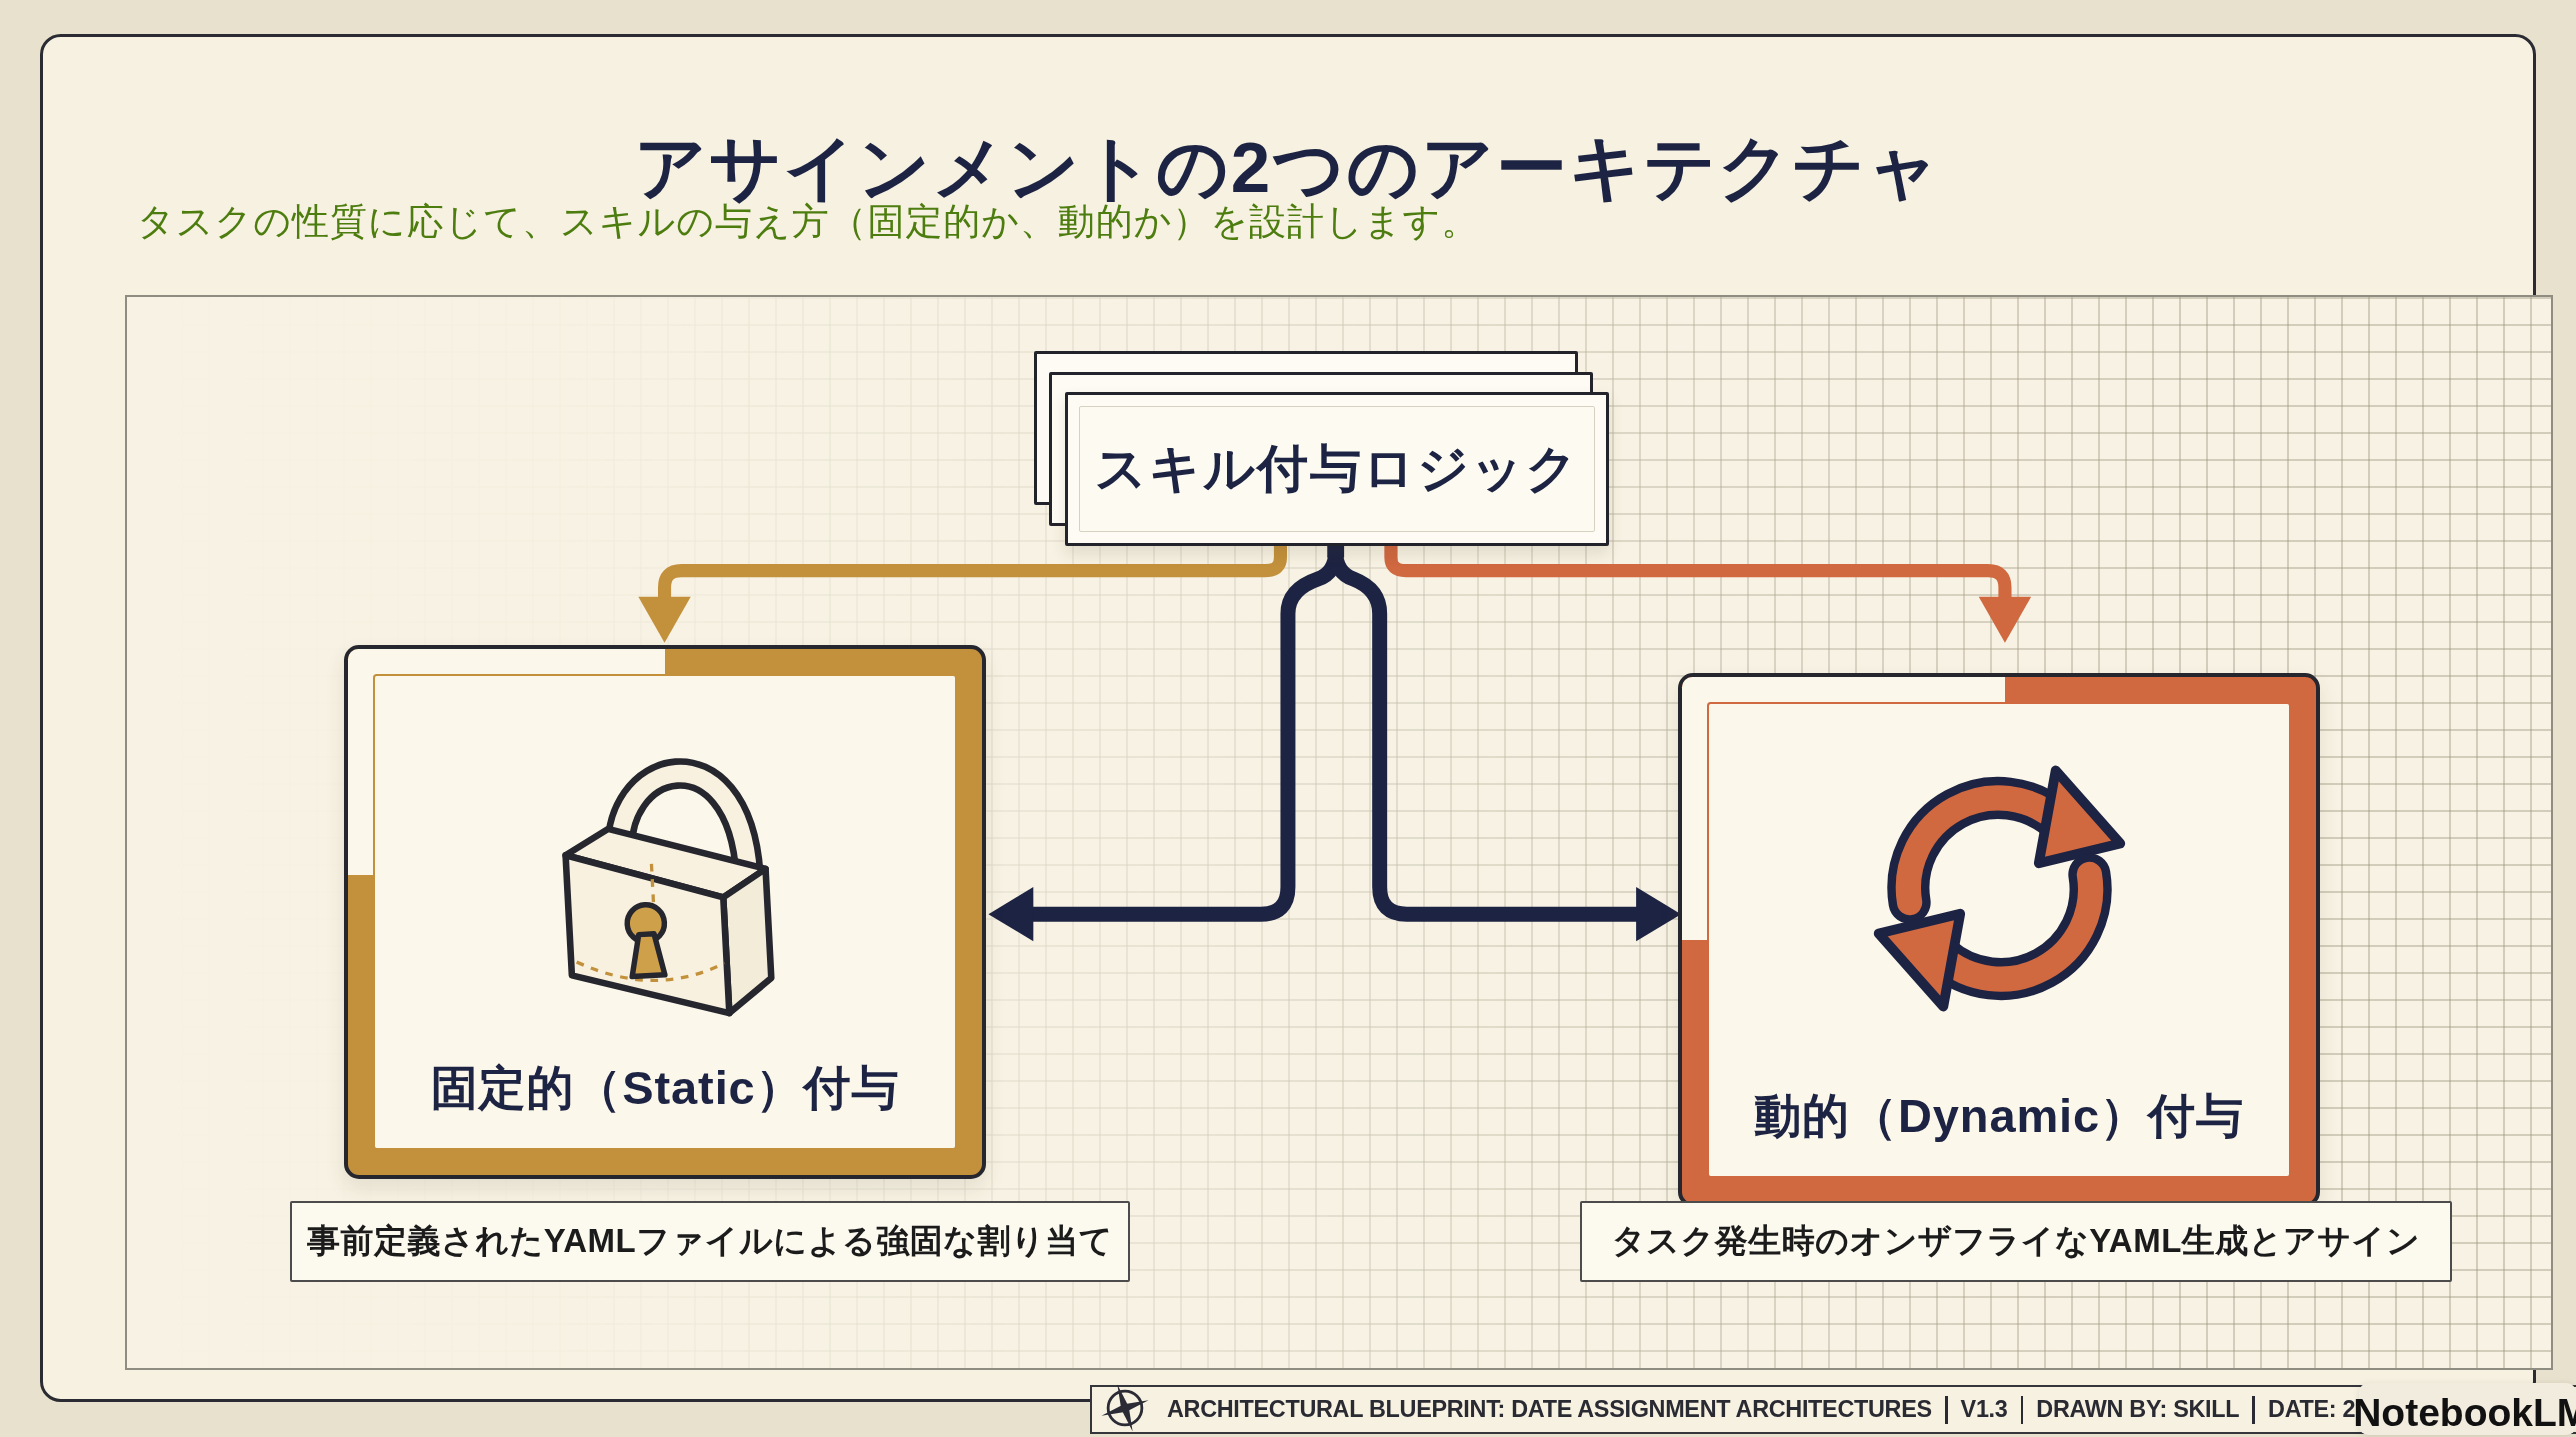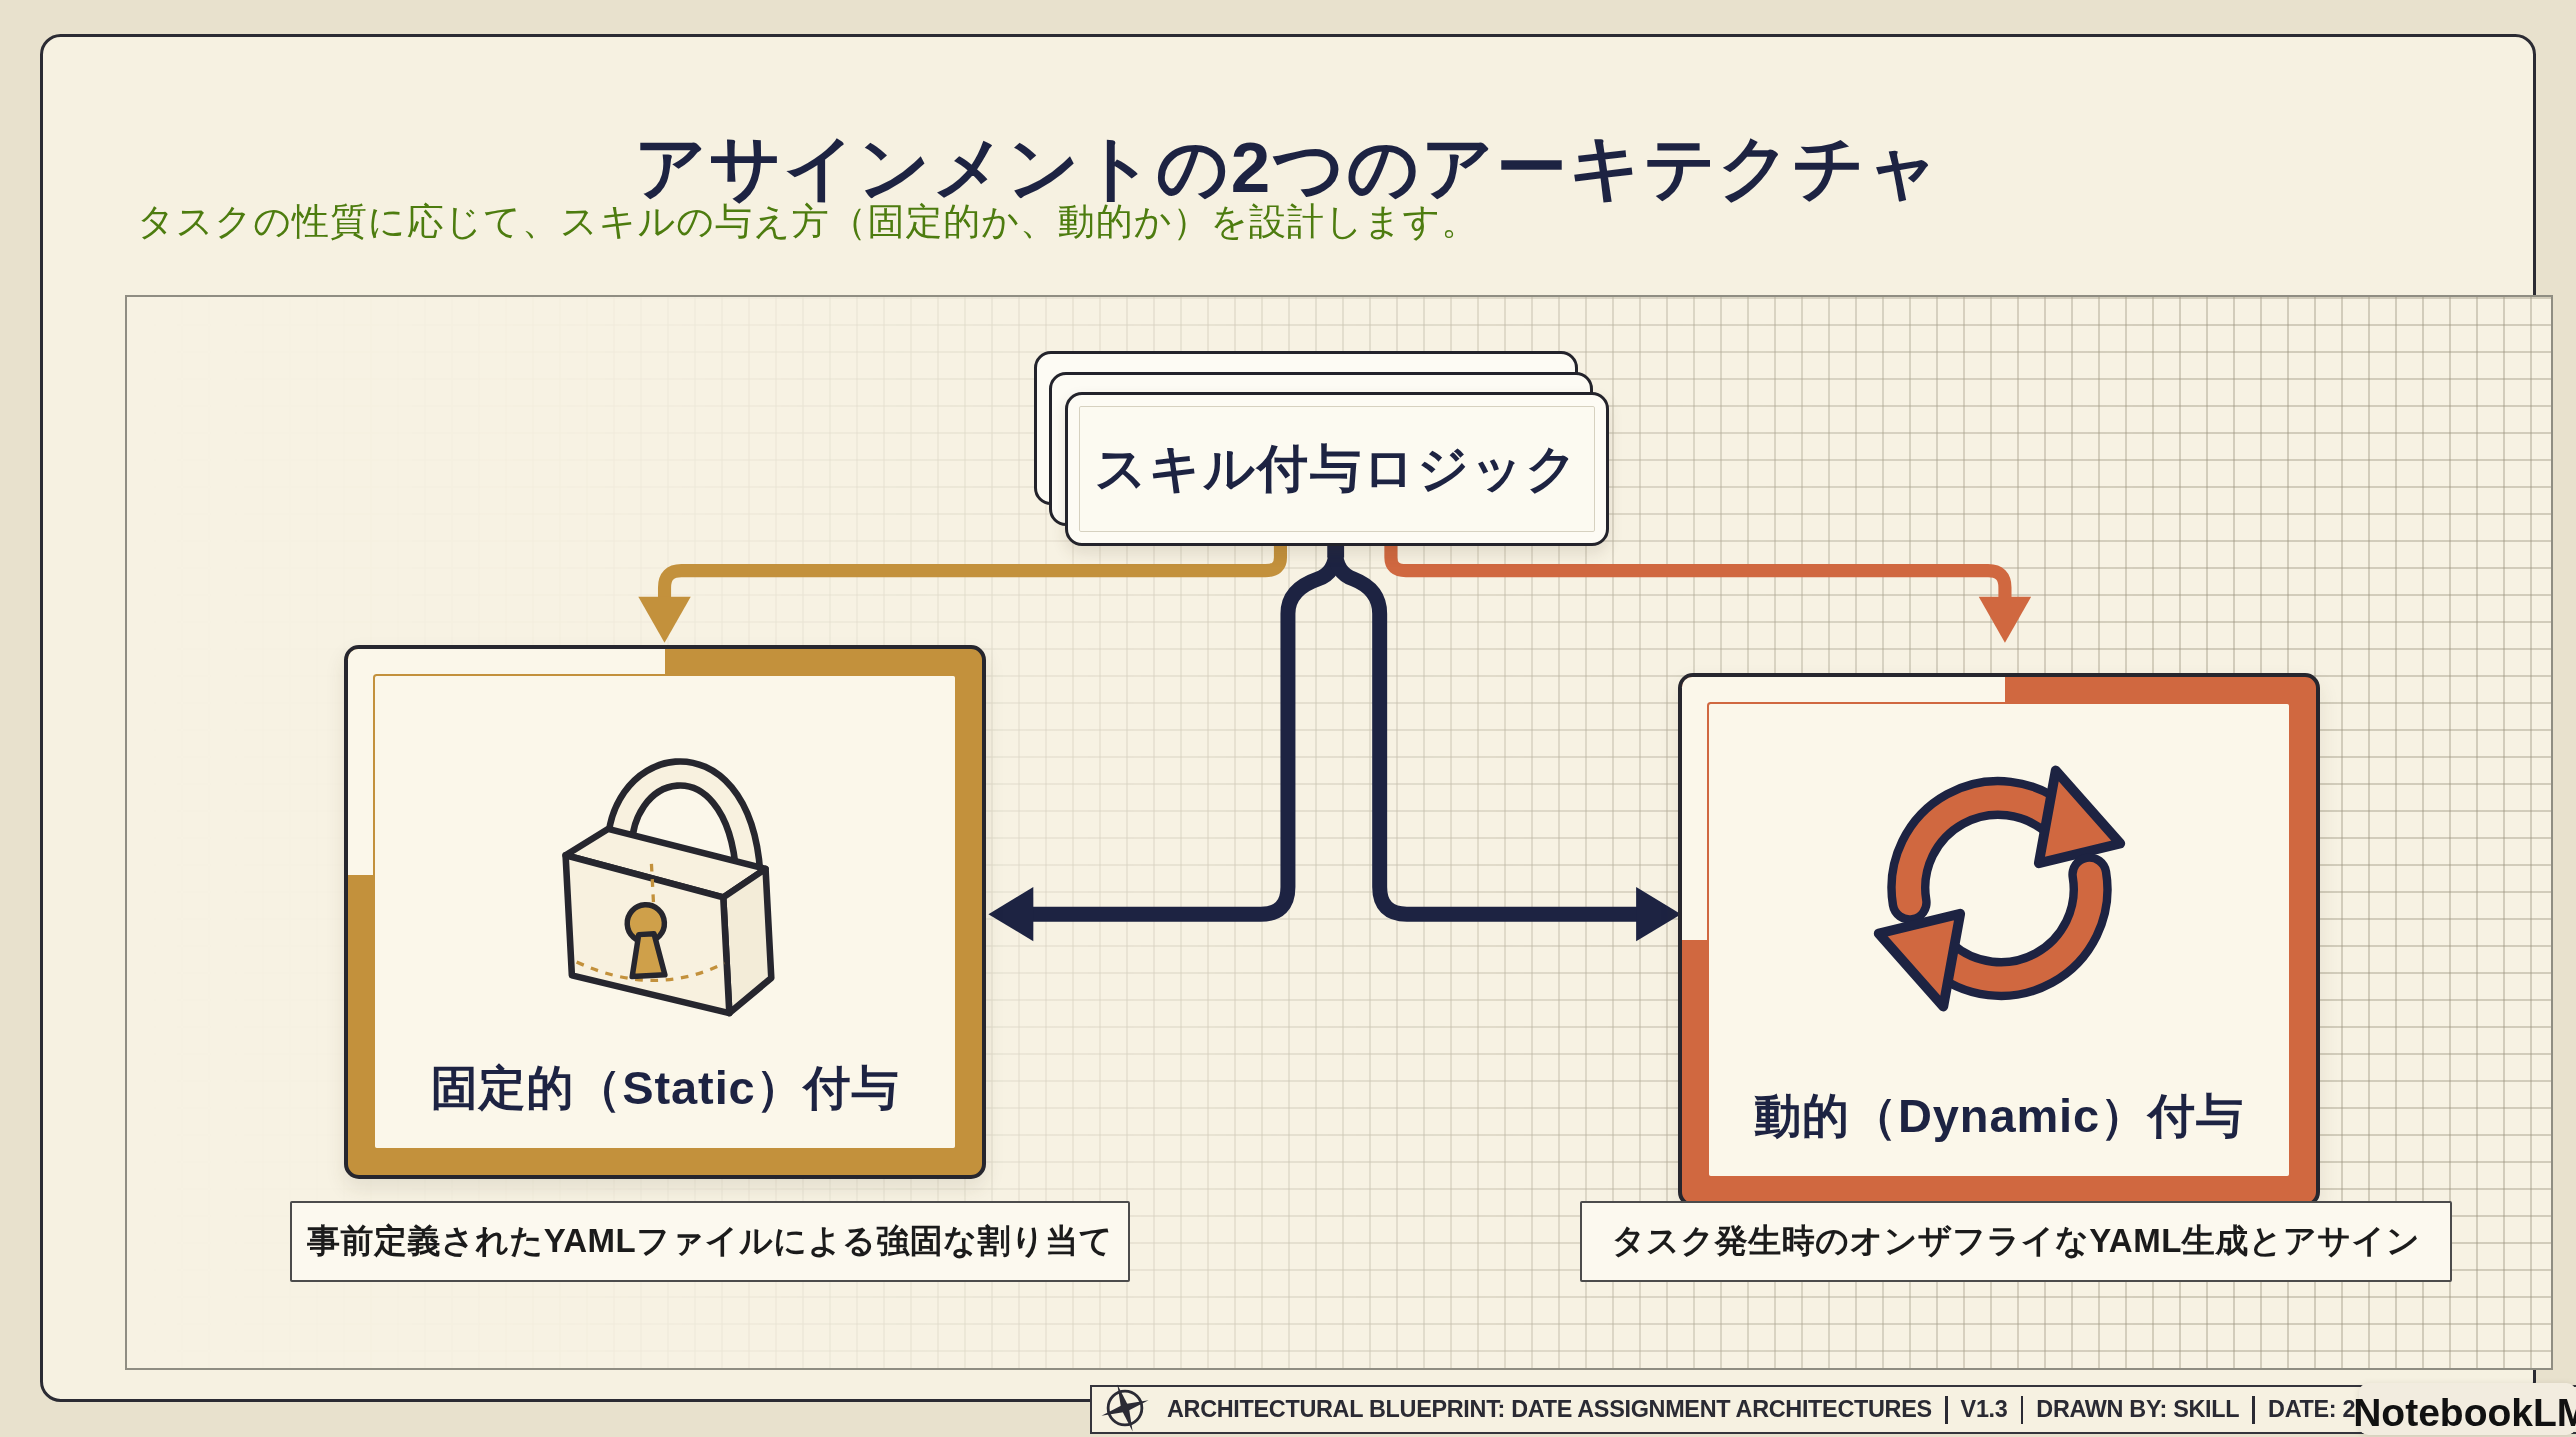--- a/index.html
+++ b/index.html
@@ -49,21 +49,21 @@
   .stroke-orange{stroke:var(--orange,#d06840);}
   .stroke-navy{stroke:var(--navy,#1d2342);}
   .fill-gold{fill:var(--gold,#c3913c);}
   .fill-orange{fill:var(--orange,#d06840);}
   .fill-navy{fill:var(--navy,#1d2342);}
 
   
   .stack{position:absolute;left:991px;top:314px;width:580px;height:198px;z-index:3;}
   .stack-card{
     position:absolute;width:544px;height:154px;box-sizing:border-box;
-    background:#fdfbf4;border:3.7px solid #23232b;border-radius:17px;
+    background:#fdfbf4;border:3.7px solid #23232b;border-radius:2px;
   }
   .stack-card.c1{left:0;top:0;}
   .stack-card.c2{left:15px;top:20.6px;}
   .stack-card.c3{left:31px;top:41px;box-shadow:0 7.5px 15px rgba(70,60,30,.12);}
   .stack-inner{
     position:absolute;inset:11.2px;border:1.9px solid #d6d1c0;border-radius:1.9px;
     display:flex;align-items:center;justify-content:center;
     background:#fcfaf1;
   }
   .stack-label{font-size:51px;font-weight:800;color:var(--navy,#1d2342);letter-spacing:1.9px;}

